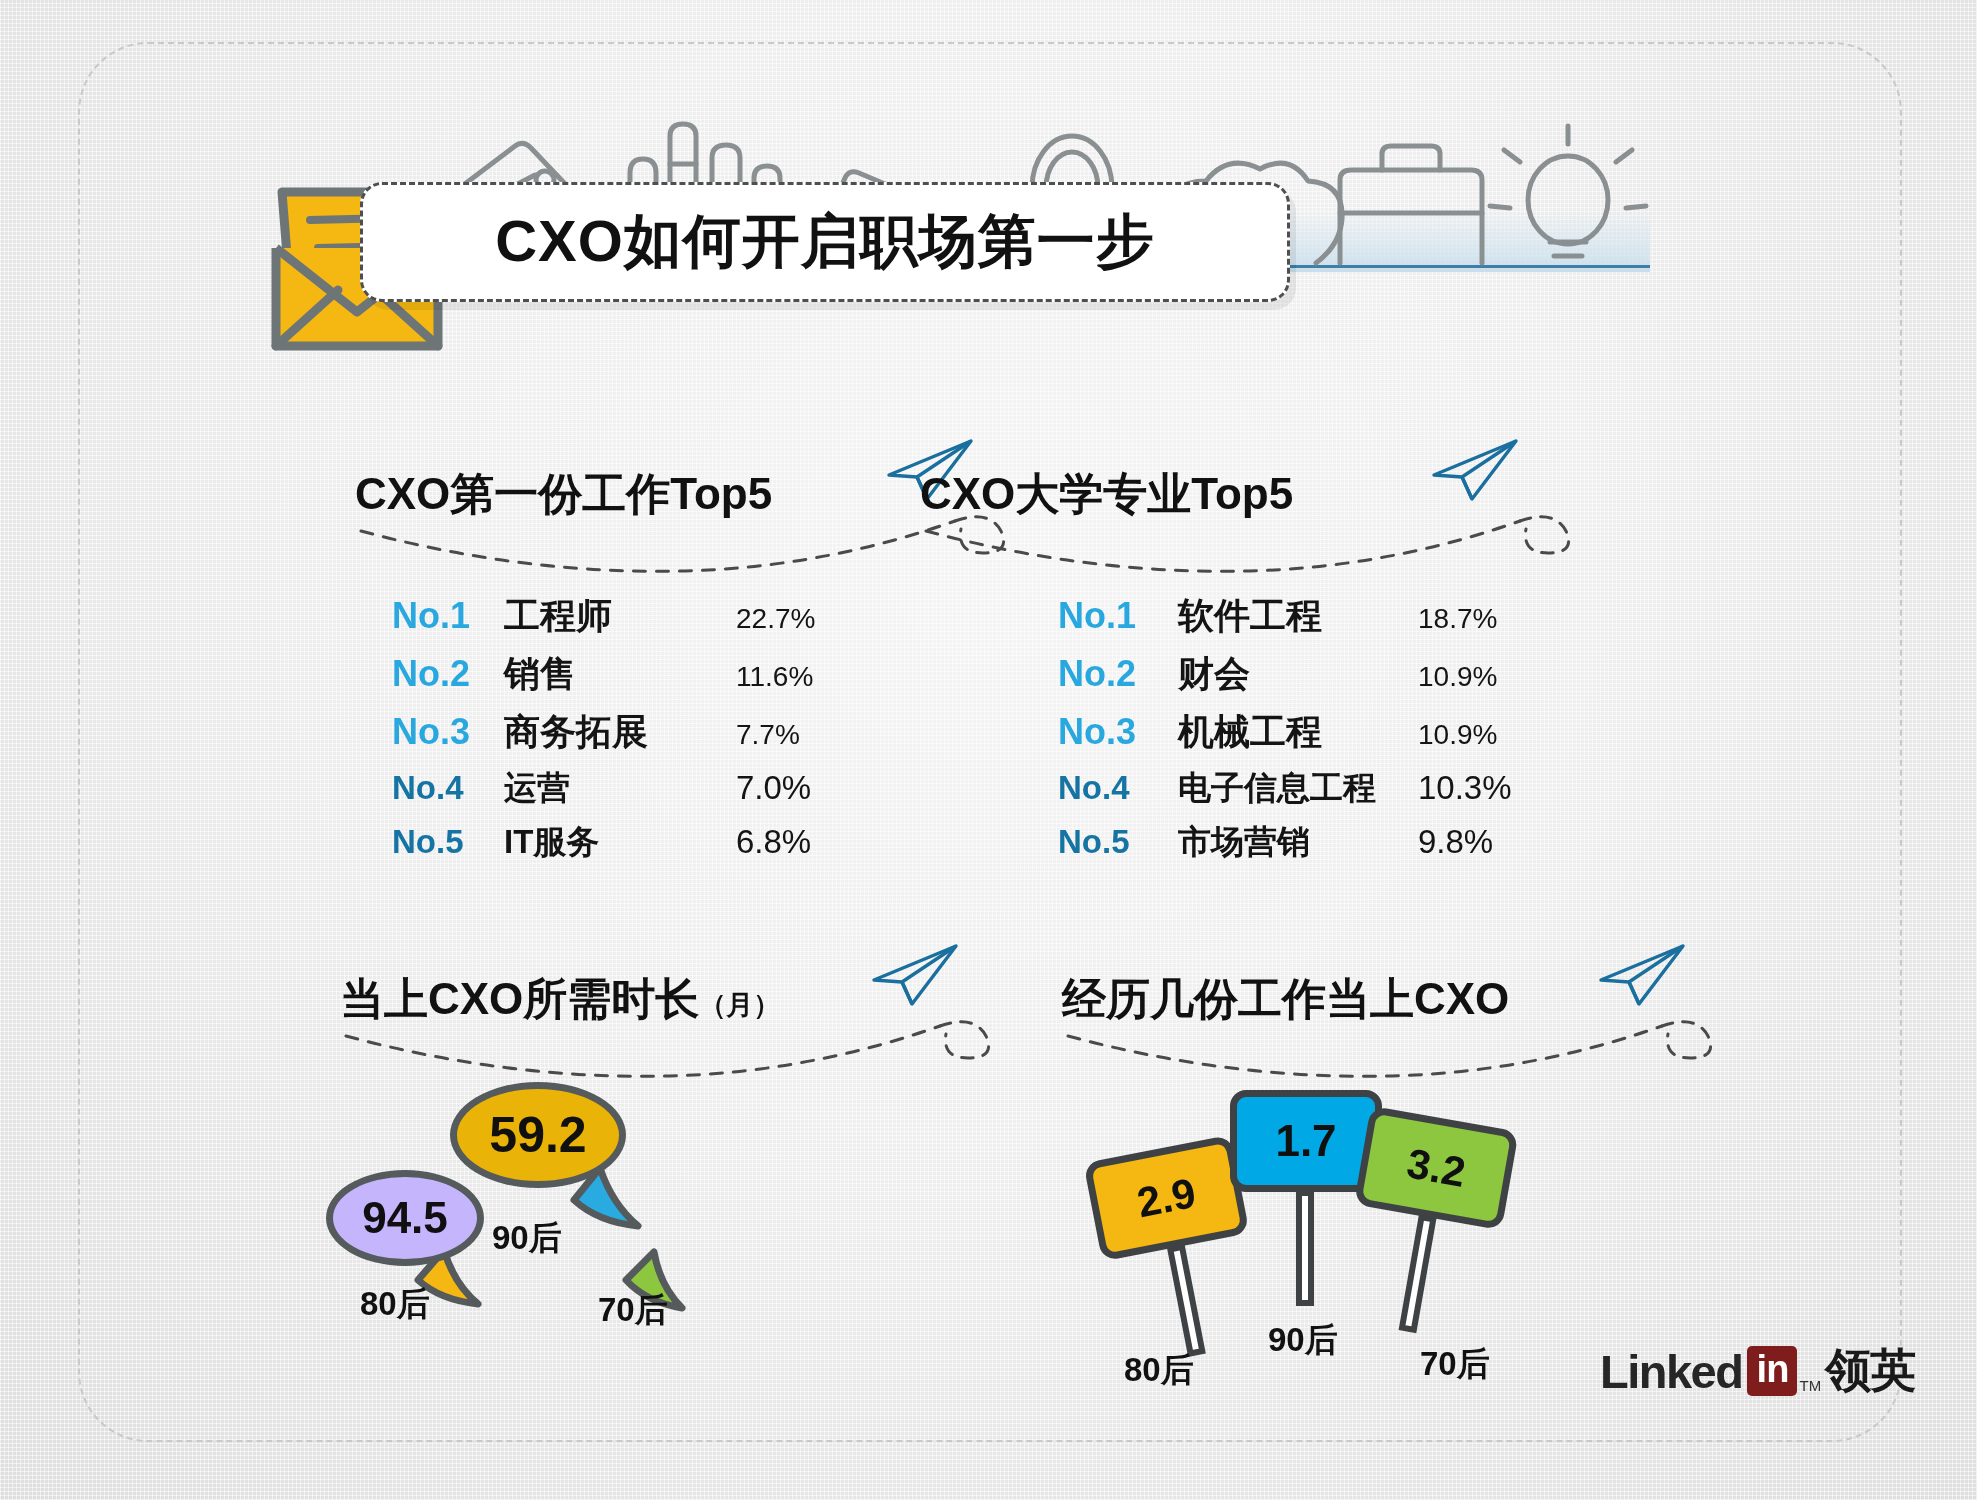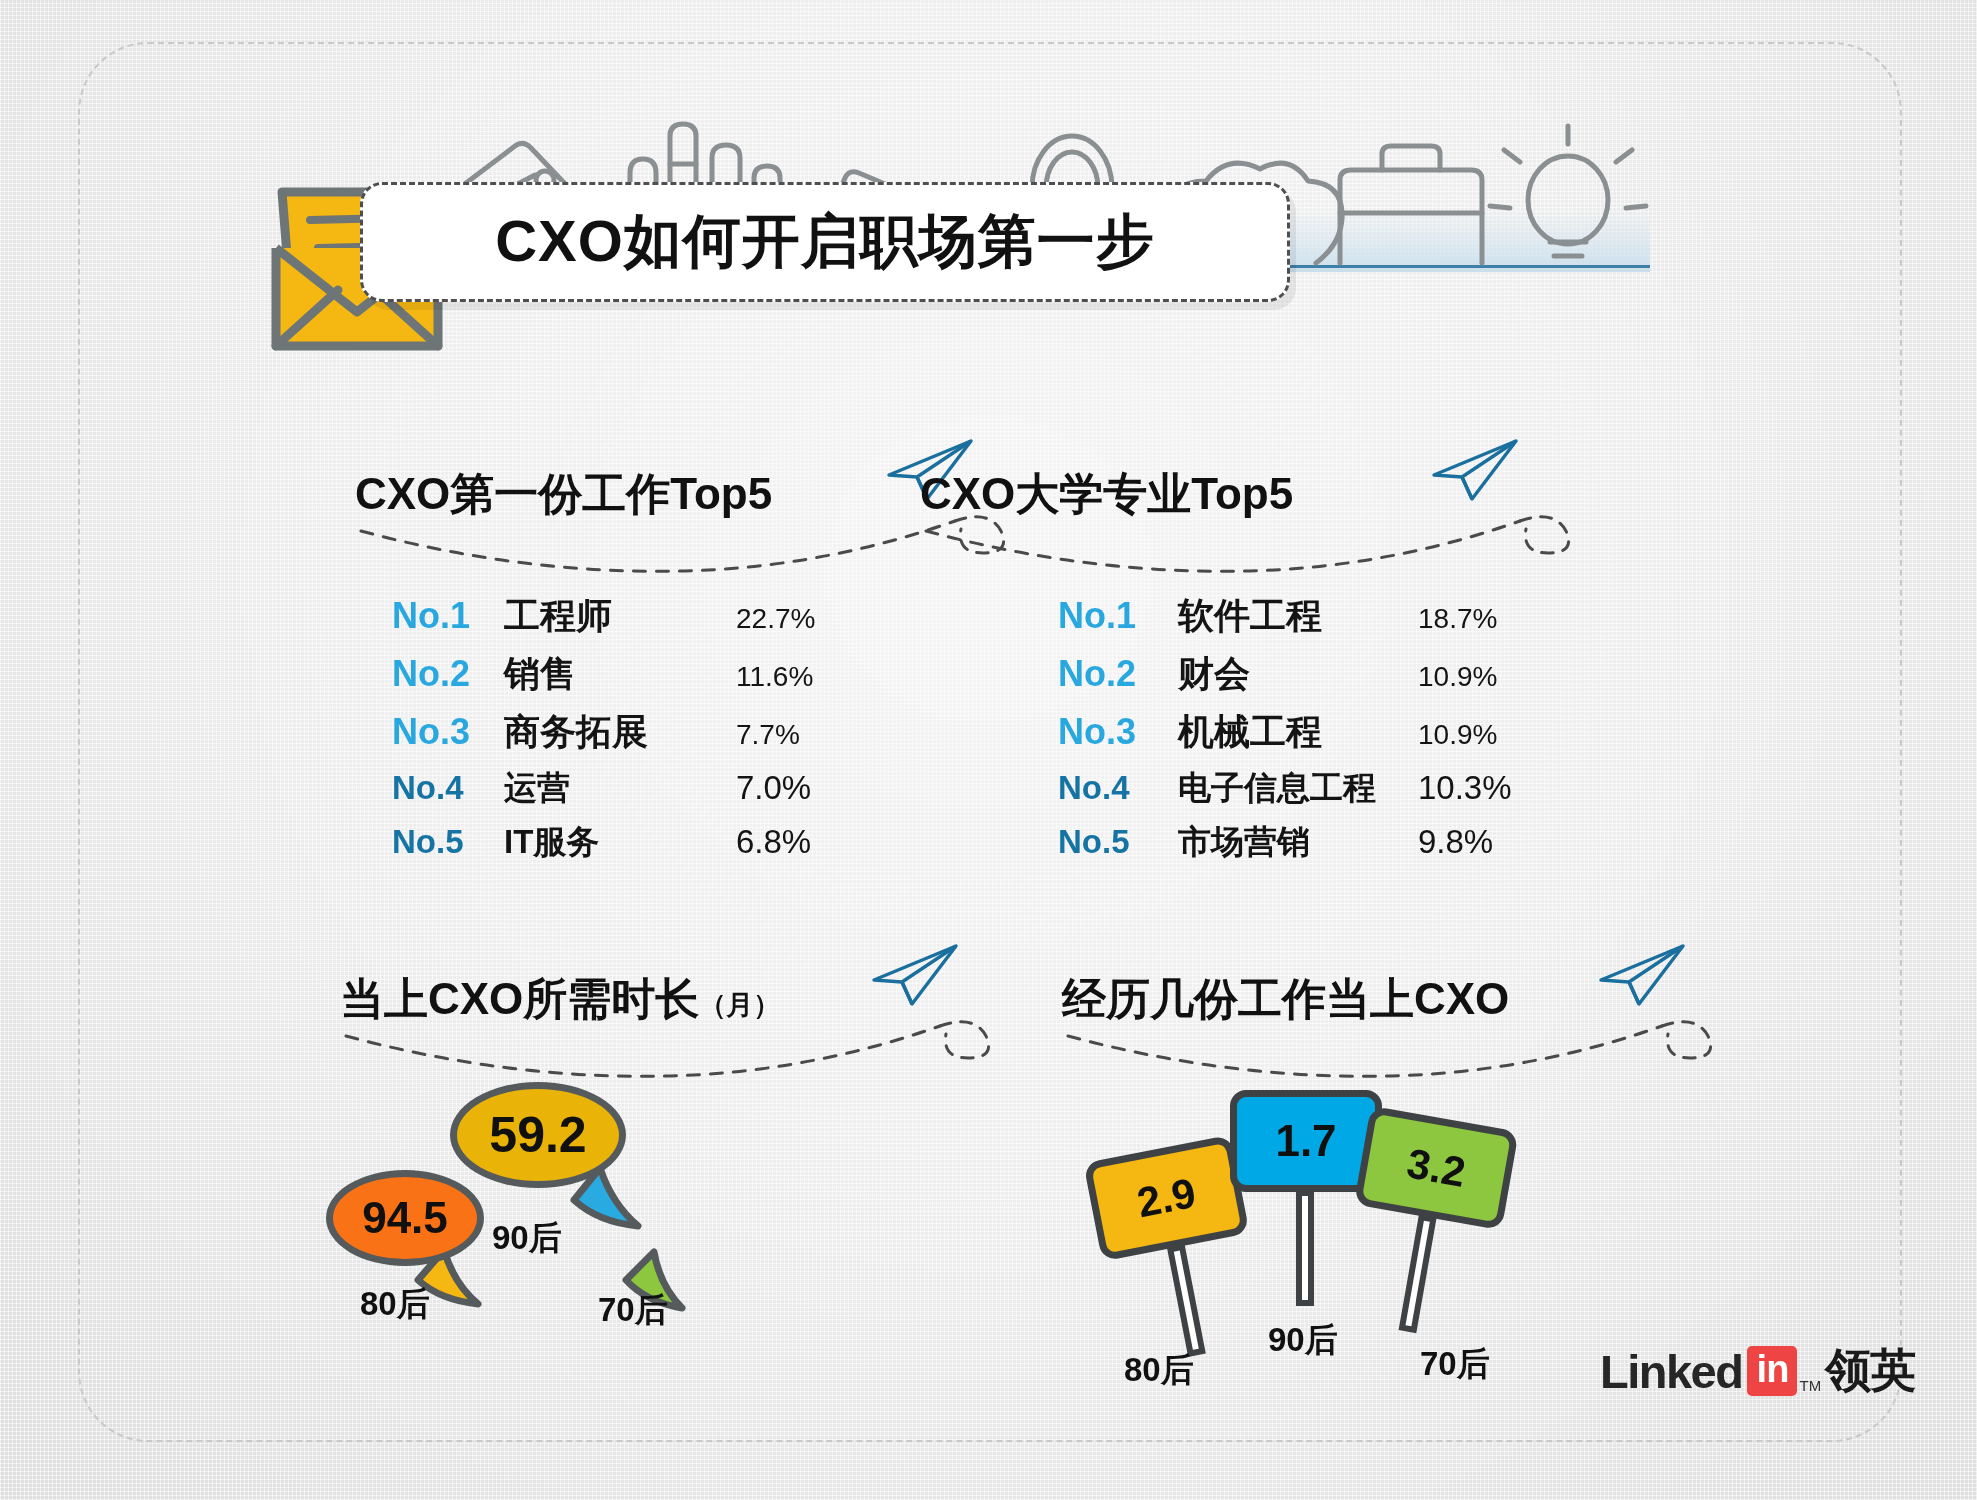--- a/index.html
+++ b/index.html
@@ -114,21 +114,21 @@
     border-radius: 16px;
     display: flex; align-items: center; justify-content: center;
     font-weight: bold; color: #101010;
   }
   .sign-post { position: absolute; border: 6px solid #3e4244; background: #ffffff; }
 
   
   .li-logo { position: absolute; left: 1600px; top: 1340px; display: flex; align-items: center; }
   .li-word { font-size: 47px; font-weight: bold; color: #262626; letter-spacing: -1.5px; }
   .li-box {
-    width: 50px; height: 50px; background: #ef4444; border-radius: 5px;
+    width: 50px; height: 50px; background: #7f1d1d; border-radius: 5px;
     margin-left: 5px; display: flex; align-items: center; justify-content: center;
     font-size: 38px; font-weight: bold; color: #ffffff; letter-spacing: -1px;
     padding-bottom: 3px;
   }
   .li-tm { font-size: 15px; color: #333; align-self: flex-end; margin: 0 4px 8px 2px; }
   .li-cn { font-size: 46px; font-weight: bold; color: #1a1a1a; letter-spacing: -1px; }
 </style>
 </head>
 <body>
 
@@ -302,21 +302,21 @@
   <div class="bubble" style="left:110px; top:-8px; width:176px; height:106px; background:#eab308; font-size:50px;">
     <span>59.2</span>
   </div>
   <div class="gen-label" style="left:152px; top:126px;">
     <span>90后</span>
   </div>
 
   <svg style="position:absolute; left:-8px; top:86px;" width="200" height="160" viewBox="0 0 200 160" fill="none">
     <path d="M112 74 q 10 34 34 54 q -38 -4 -60 -24 Z" fill="#f5b711" stroke="#555a5c" stroke-width="7" stroke-linejoin="round"></path>
   </svg>
-  <div class="bubble" style="left:-14px; top:80px; width:158px; height:96px; background:#f97316; font-size:44px;">
+  <div class="bubble" style="left:-14px; top:80px; width:158px; height:96px; background:#c4b5fd; font-size:44px;">
     <span>94.5</span>
   </div>
   <div class="gen-label" style="left:20px; top:192px;">
     <span>80后</span>
   </div>
 
   <svg style="position:absolute; left:218px; top:90px;" width="200" height="160" viewBox="0 0 200 160" fill="none">
     <path d="M96 72 q 6 34 28 56 q -36 -6 -56 -28 Z" fill="#8dc63f" stroke="#555a5c" stroke-width="7" stroke-linejoin="round"></path>
   </svg>
   <div class="gen-label" style="left:258px; top:198px;">

